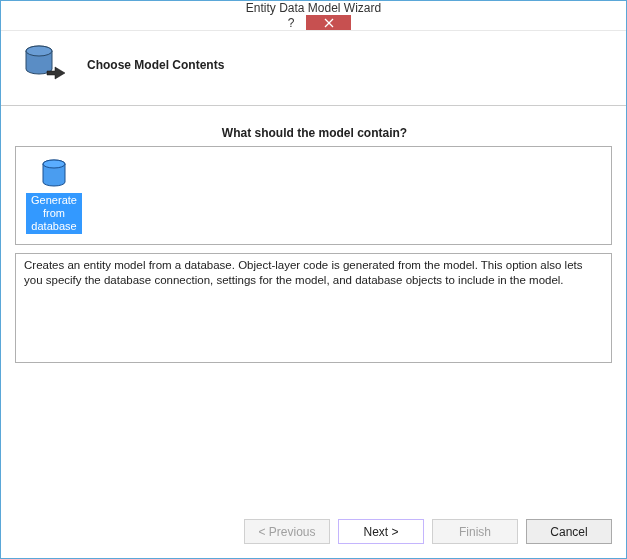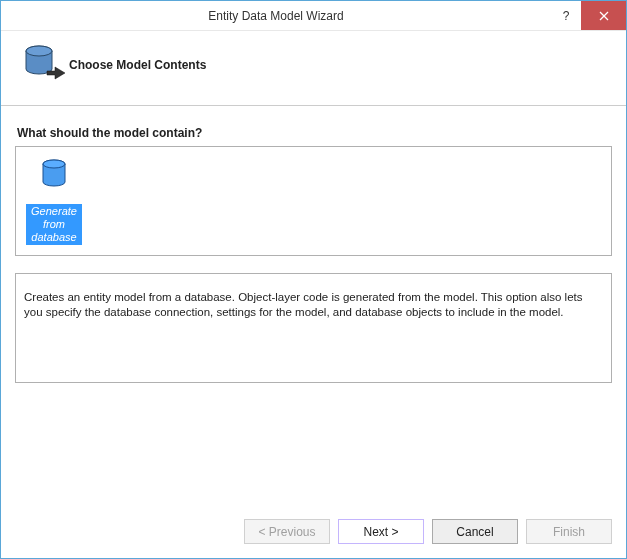--- a/index.html
+++ b/index.html
@@ -1,39 +1,39 @@
 <!DOCTYPE html>
 <html><head>
   <meta charset="utf-8">
   <style>
     * { box-sizing: border-box; margin: 0; padding: 0; font-family: "Segoe UI", Tahoma, sans-serif; }
     body { background: #fff; width: 627px; height: 559px; border: 1px solid #5aa7d8; position: relative; }
     
-    .titlebar { height: 30px; background: #fff; display: flex; align-items: center; border-bottom: 1px solid #e8e8e8; }
+    .titlebar { height: 30px; background: #fff; display: flex; align-items: center; border-bottom: 1px solid #e8e8e8; flex-direction: column; }
     .titlebar-title { flex: 1; text-align: center; font-size: 12px; color: #333; }
     .titlebar-btns { display: flex; height: 100%; }
     .titlebar-btn { width: 30px; height: 100%; display: flex; align-items: center; justify-content: center; font-size: 12px; color: #333; }
     .titlebar-btn.help { width: 30px; }
     .titlebar-btn.close { width: 45px; background: #c75050; color: #fff; }
     .titlebar-btn.close svg { stroke: #fff; }
     
-    .header { padding: 10px 20px 16px 20px; display: flex; align-items: center; border-bottom: 1px solid #ccc; }
+    .header { padding: 10px 20px 16px 20px; display: flex; align-items: center; gap: 18px; border-bottom: 1px solid #ccc; }
     .header-icon { width: 48px; height: 48px; }
     .header-text { font-weight: bold; font-size: 12px; color: #222; }
 
     .content { padding: 14px 14px; }
-    .section-label { font-weight: bold; font-size: 12px; color: #222; margin: 6px 0 6px 2px; }
+    .section-label { font-weight: bold; font-size: 12px; color: #222; margin: 6px 0 6px 2px; text-align: center; }
     
     .options-box { border: 1px solid #b0b0b0; padding: 8px; display: flex; gap: 16px; align-items: flex-start; min-height: 94px; }
-    .option-item { width: 60px; display: flex; flex-direction: column; align-items: center; gap: 15px; cursor: pointer; padding: 2px; font-style: italic; }
+    .option-item { width: 60px; display: flex; flex-direction: column; align-items: center; gap: 4px; cursor: pointer; padding: 2px; }
     .option-item.selected .option-label { background: #3399ff; color: #fff; }
     .option-icon { width: 32px; height: 32px; display: flex; align-items: center; justify-content: center; }
     .option-label { font-size: 11px; text-align: center; line-height: 13px; padding: 1px 2px; color: #222; }
 
-    .description-box { border: 1px solid #b0b0b0; margin-top: 17px; padding: 16px 8px; min-height: 110px; font-size: 11.5px; color: #222; line-height: 15px; }
+    .description-box { border: 1px solid #b0b0b0; margin-top: 8px; padding: 4px 8px; min-height: 110px; font-size: 11.5px; color: #222; line-height: 15px; }
 
     .footer { position: absolute; bottom: 0; left: 0; right: 0; padding: 10px 14px 14px 0; display: flex; justify-content: flex-end; gap: 8px; }
     .btn { min-width: 86px; height: 25px; font-size: 12px; background: #eee; border: 1px solid #aaa; color: #222; cursor: pointer; }
     .btn:disabled { color: #a0a0a0; background: #f4f4f4; border-color: #d0d0d0; cursor: default; }
     .btn.primary { border: 1px solid #c4b5fd; background: #fff; }
   </style>
 </head>
 <body>
 
 <div class="titlebar">
@@ -78,15 +78,15 @@
       <div class="option-label">Generate from database</div>
     </div>
   </div>
 
   <div class="description-box">Creates an entity model from a database. Object-layer code is generated from the model. This option also lets you specify the database connection, settings for the model, and database objects to include in the model.</div>
 </div>
 
 <div class="footer">
   <button class="btn" disabled="">&lt; Previous</button>
   <button class="btn primary">Next &gt;</button>
+  <button class="btn" disabled="">Finish</button>
   <button class="btn">Cancel</button>
-  <button class="btn" disabled="">Finish</button>
 </div>
 
 </body></html>

